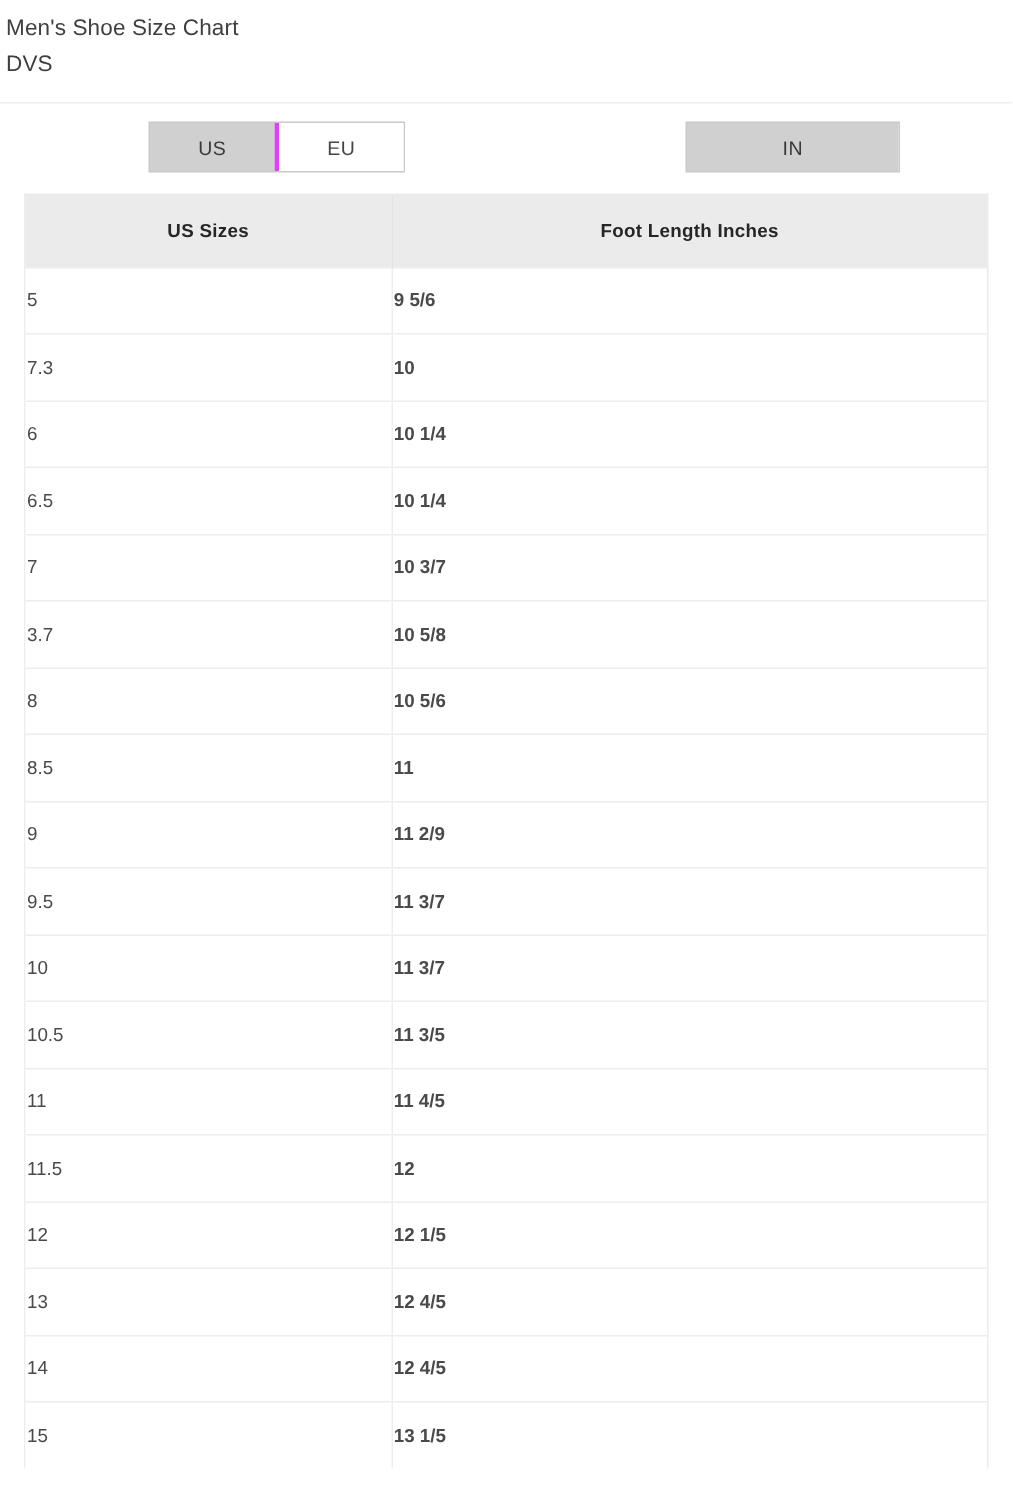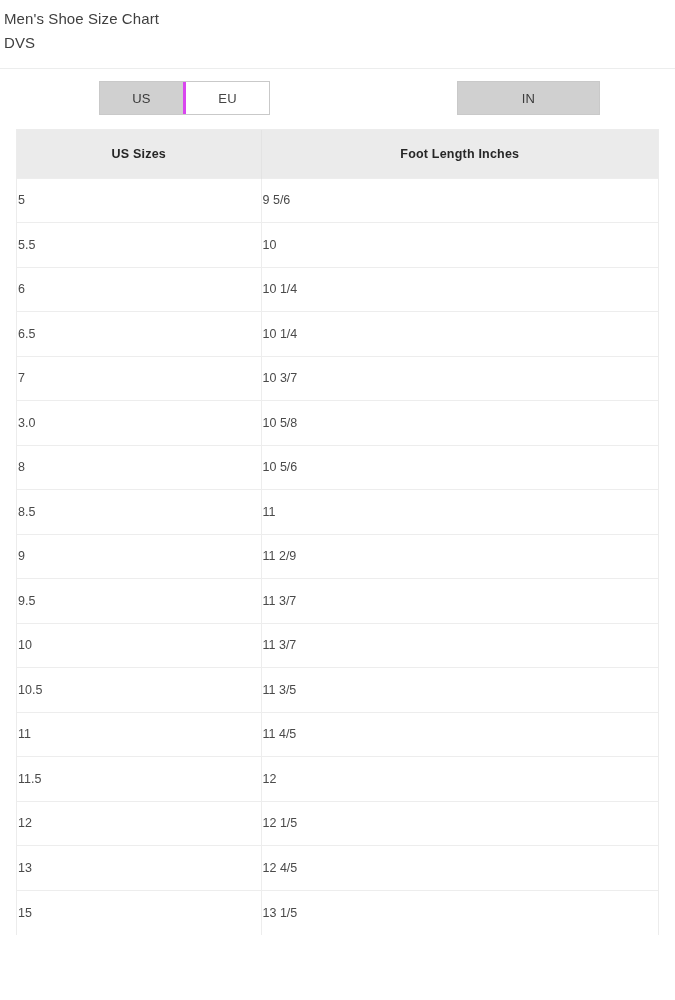--- a/index.html
+++ b/index.html
@@ -103,21 +103,21 @@
   table.size-table th:last-child { border-right: none; }
 
   table.size-table td {
     height: 44.5px;
     font-size: 12.5px;
     color: #4a4a4a;
     background: #ffffff;
     border-top: 1px solid #ededed;
     border-right: 1px solid #ededed;
   }
-  table.size-table td:last-child { border-right: none; }
+  table.size-table td:last-child { border-right: none; font-weight: bold; }
 
   col.col-size { width: 244px; }
 </style>
 </head>
 <body>
 
 <div class="title-block">
   <div class="title-line">Men's Shoe Size Chart</div>
   <div class="title-line">DVS</div>
 </div>
@@ -148,37 +148,37 @@
         <th>US Sizes</th>
         <th>Foot Length Inches</th>
       </tr>
     </thead>
     <tbody id="table-body">
         <tr>
           <td>5</td>
           <td>9 5/6</td>
         </tr>
         <tr>
-          <td>5.5</td>
+          <td>7.3</td>
           <td>10</td>
         </tr>
         <tr>
           <td>6</td>
           <td>10 1/4</td>
         </tr>
         <tr>
           <td>6.5</td>
           <td>10 1/4</td>
         </tr>
         <tr>
           <td>7</td>
           <td>10 3/7</td>
         </tr>
         <tr>
-          <td>3.0</td>
+          <td>3.7</td>
           <td>10 5/8</td>
         </tr>
         <tr>
           <td>8</td>
           <td>10 5/6</td>
         </tr>
         <tr>
           <td>8.5</td>
           <td>11</td>
         </tr>
@@ -205,20 +205,24 @@
         <tr>
           <td>11.5</td>
           <td>12</td>
         </tr>
         <tr>
           <td>12</td>
           <td>12 1/5</td>
         </tr>
         <tr>
           <td>13</td>
+          <td>12 4/5</td>
+        </tr>
+        <tr>
+          <td>14</td>
           <td>12 4/5</td>
         </tr>
         <tr>
           <td>15</td>
           <td>13 1/5</td>
         </tr>
       </tbody>
   </table>
 </div>
 

